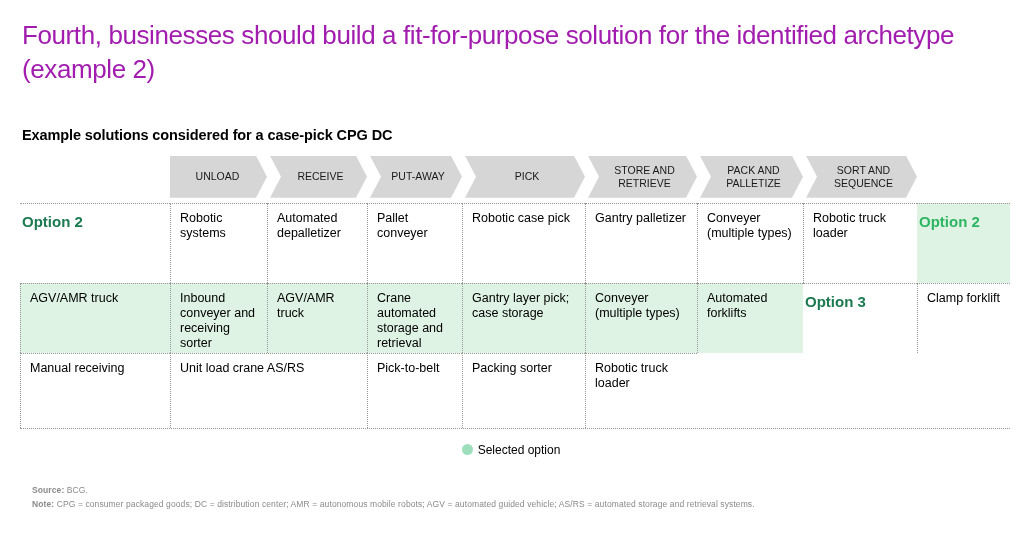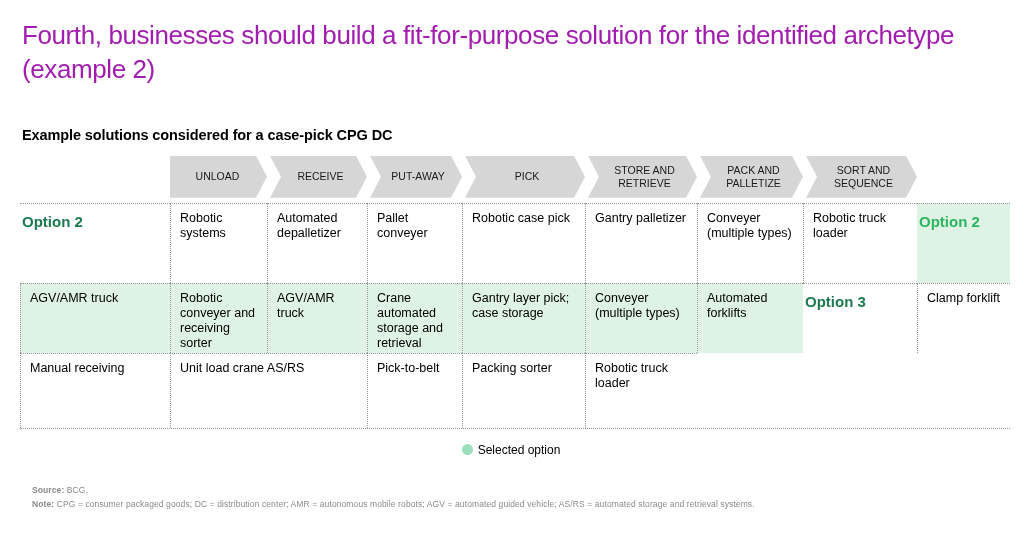--- a/index.html
+++ b/index.html
@@ -134,21 +134,21 @@
     <div class="cell data">Robotic systems</div>
     <div class="cell data">Automated depalletizer</div>
     <div class="cell data">Pallet conveyer</div>
     <div class="cell data">Robotic case pick</div>
     <div class="cell data">Gantry palletizer</div>
     <div class="cell data">Conveyer (multiple types)</div>
     <div class="cell data">Robotic truck loader</div>
 
     <div class="cell row-label sel">Option 2</div>
     <div class="cell data sel">AGV/AMR truck</div>
-    <div class="cell data sel">Robotic conveyer and receiving sorter</div>
+    <div class="cell data sel">Inbound conveyer and receiving sorter</div>
     <div class="cell data sel">AGV/AMR truck</div>
     <div class="cell data sel">Crane automated storage and retrieval</div>
     <div class="cell data sel">Gantry layer pick; case storage</div>
     <div class="cell data sel">Conveyer (multiple types)</div>
     <div class="cell data sel">Automated forklifts</div>
 
     <div class="cell row-label">Option 3</div>
     <div class="cell data">Clamp forklift</div>
     <div class="cell data">Manual receiving</div>
     <div class="cell data span2">Unit load crane AS/RS</div>

